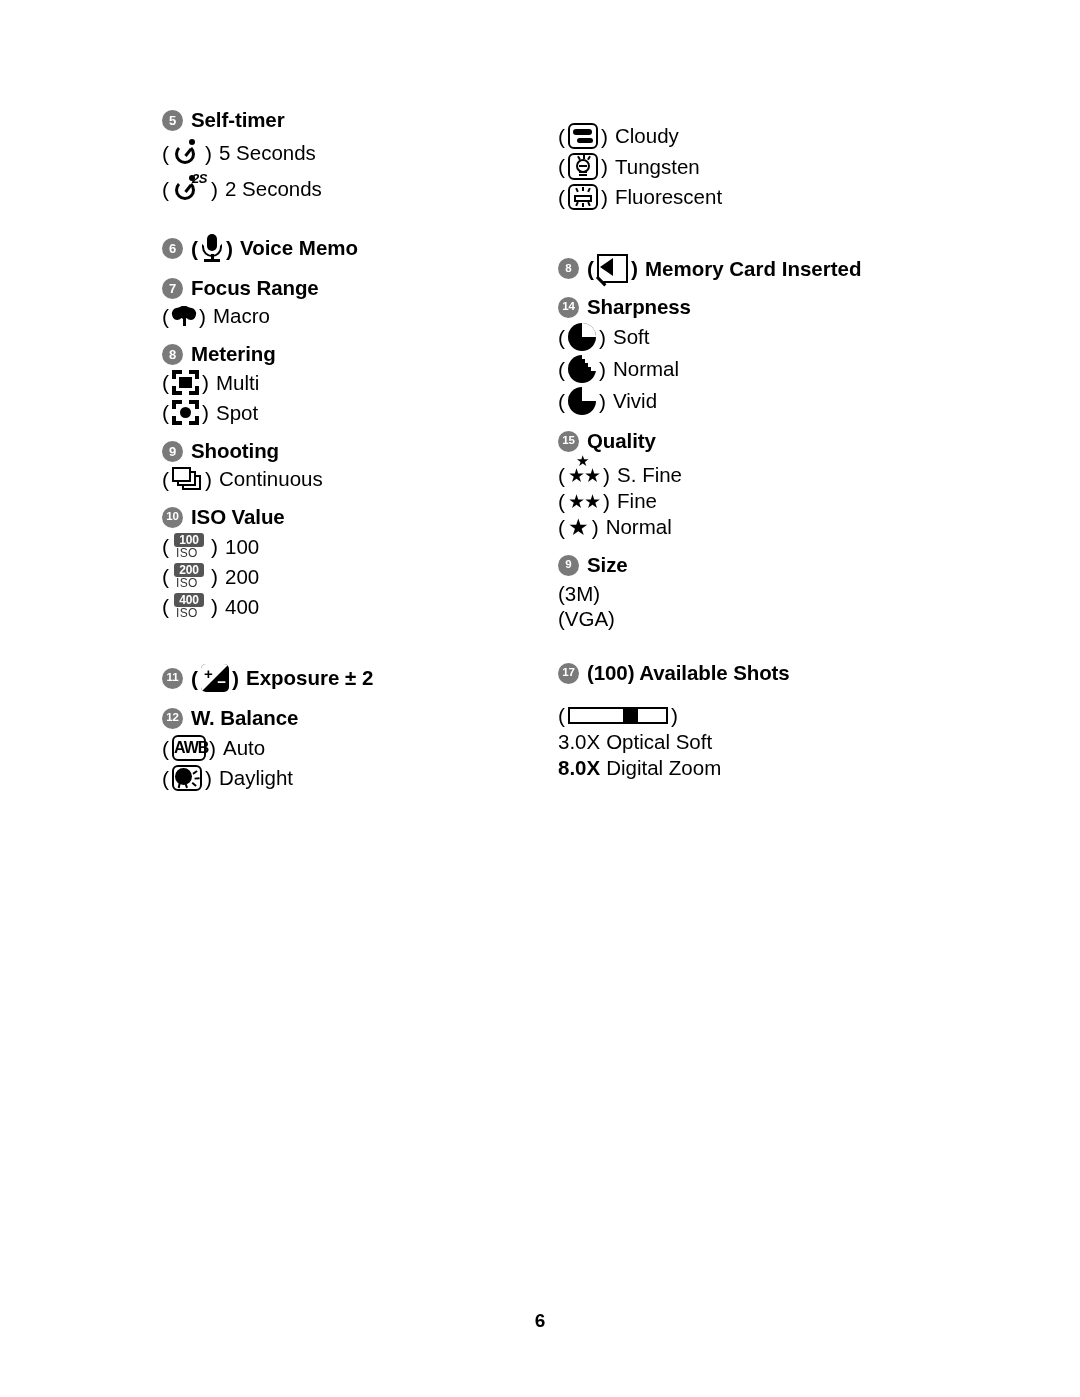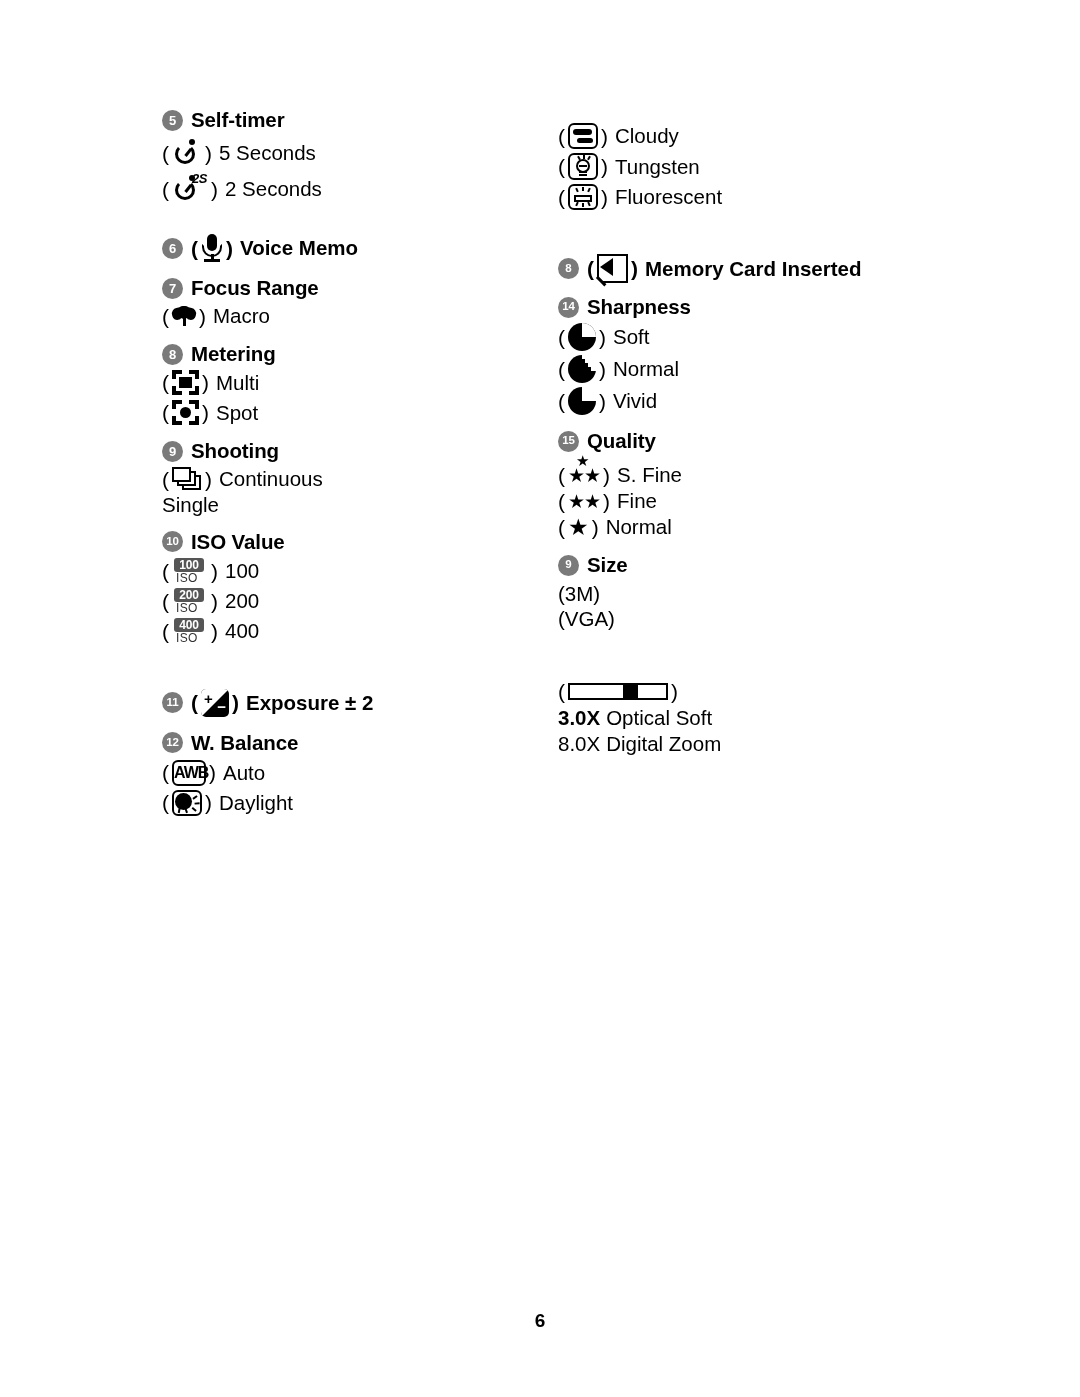--- a/index.html
+++ b/index.html
@@ -512,21 +512,20 @@
     <div class="line">
       <span class="paren lp">(</span>
       <span class="ic ic-cont">
         <span class="f f3"></span>
           <span class="f f2"></span>
           <span class="f f1"></span>
       </span>
       <span class="paren rp">)</span>
       <span class="lbl">Continuous</span>
     </div>
-    <div class="plain" style="margin-top:4px">Single</div>
 
     <div class="gap-s"></div>
 
     <div class="hdr">
       <span class="badge wide">10</span>
       <span>ISO Value</span>
     </div>
     <div style="height:4px"></div>
     <div class="line">
       <span class="paren lp">(</span>
@@ -744,39 +743,43 @@
     <div class="hdr">
       <span class="badge wide">9</span>
       <span>Size</span>
     </div>
     <div style="height:4px"></div>
     <div class="plain" style="line-height:1.22">(3M)</div>
     <div class="plain" style="line-height:1.22">(VGA)</div>
 
     <div class="gap-m"></div>
 
+    <div class="hdr">
+      <span class="badge wide">17</span>
+      <span>(100) Available Shots</span>
+    </div>
 
     <div class="gap-s"></div>
 
     <div style="height:6px"></div>
     <div class="line">
       <span class="paren lp">(</span>
       <span class="ic ic-zoom">
         <span class="seg"></span>
       </span>
       <span class="paren rp">)</span>
     </div>
     <div style="height:4px"></div>
     <div class="line">
-      <span style="font-weight:bold">3.0X</span>
+      <span style="font-weight:normal">3.0X</span>
       <span style="margin-left:6px">Optical Soft</span>
     </div>
     <div style="height:2px"></div>
     <div class="line">
-      <span style="font-weight:normal">8.0X</span>
+      <span style="font-weight:bold">8.0X</span>
       <span style="margin-left:6px">Digital Zoom</span>
     </div>
 
   </div>
 
   <div class="pagenum">6</div>
 
 </div>
 
 </body></html>

